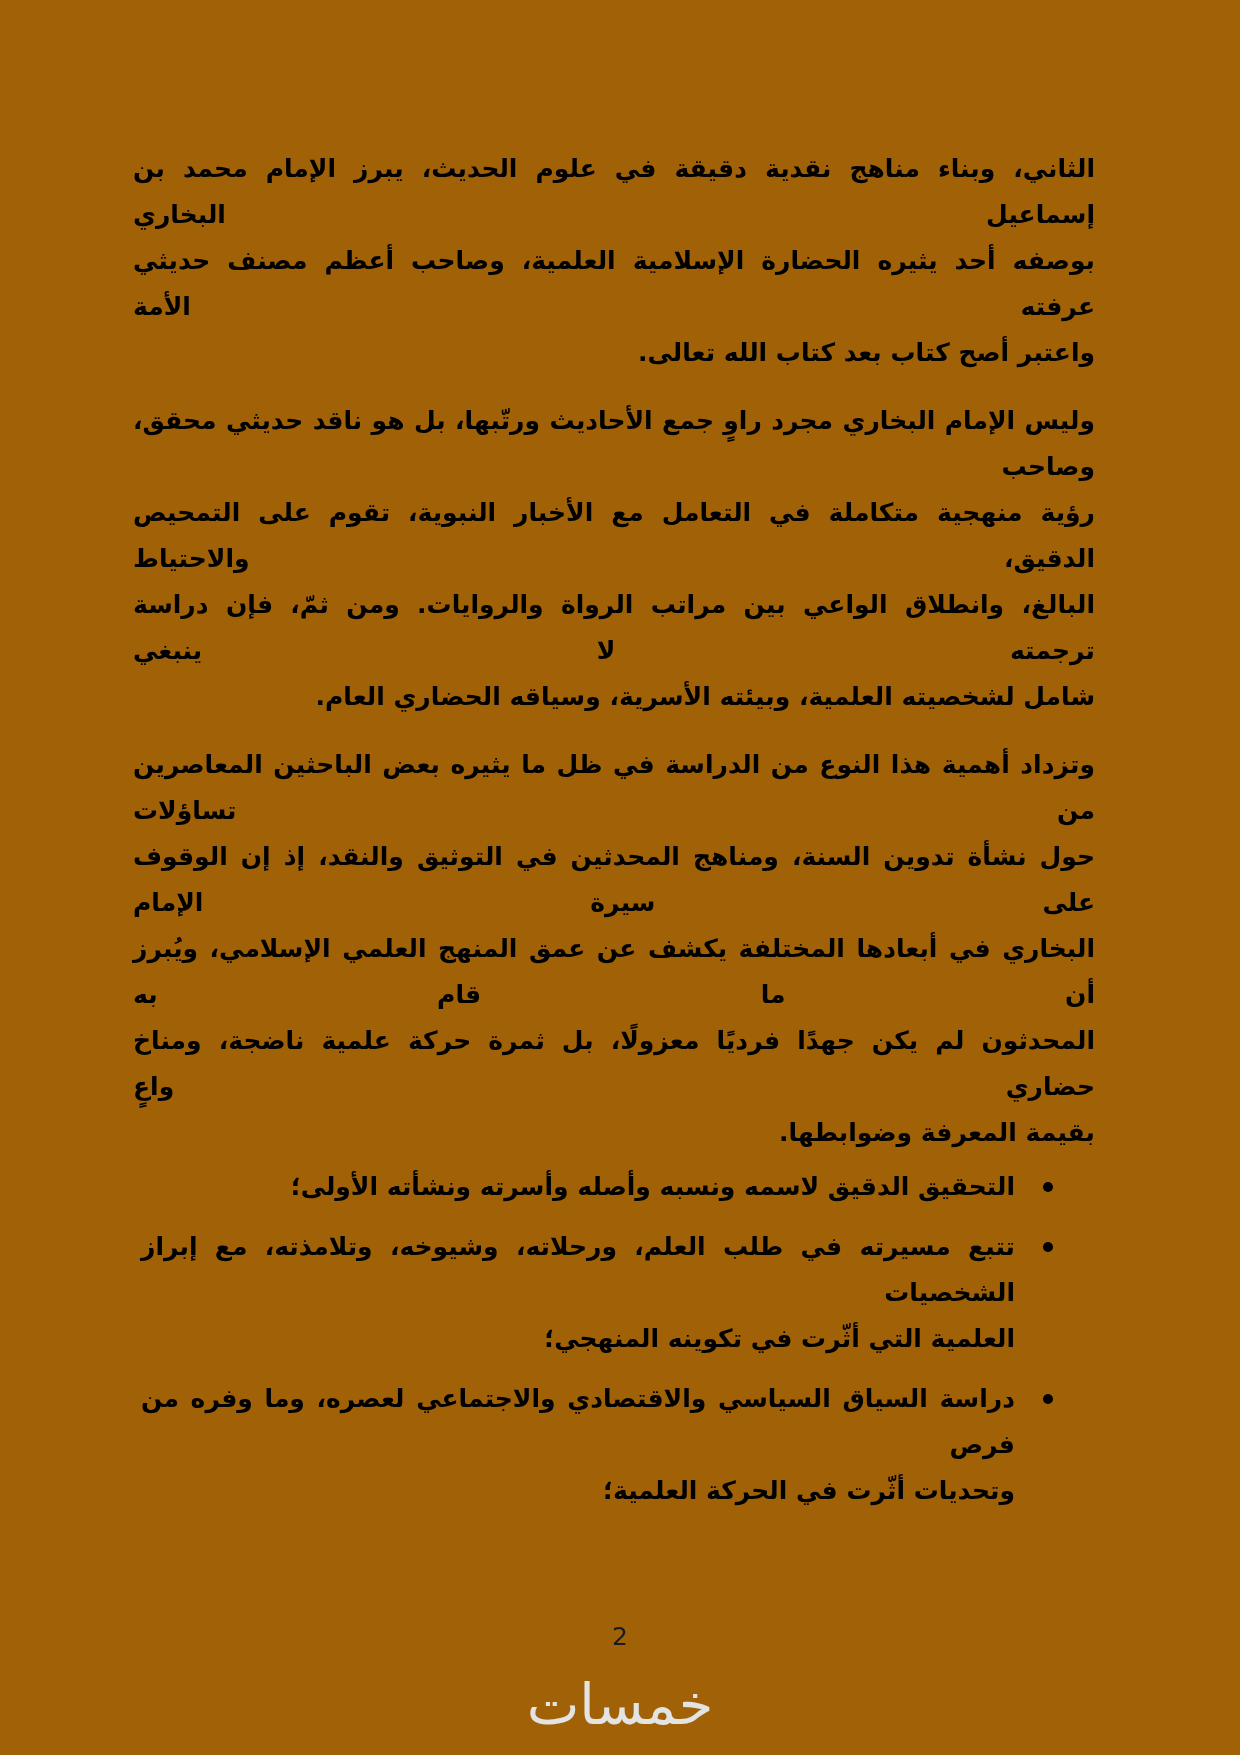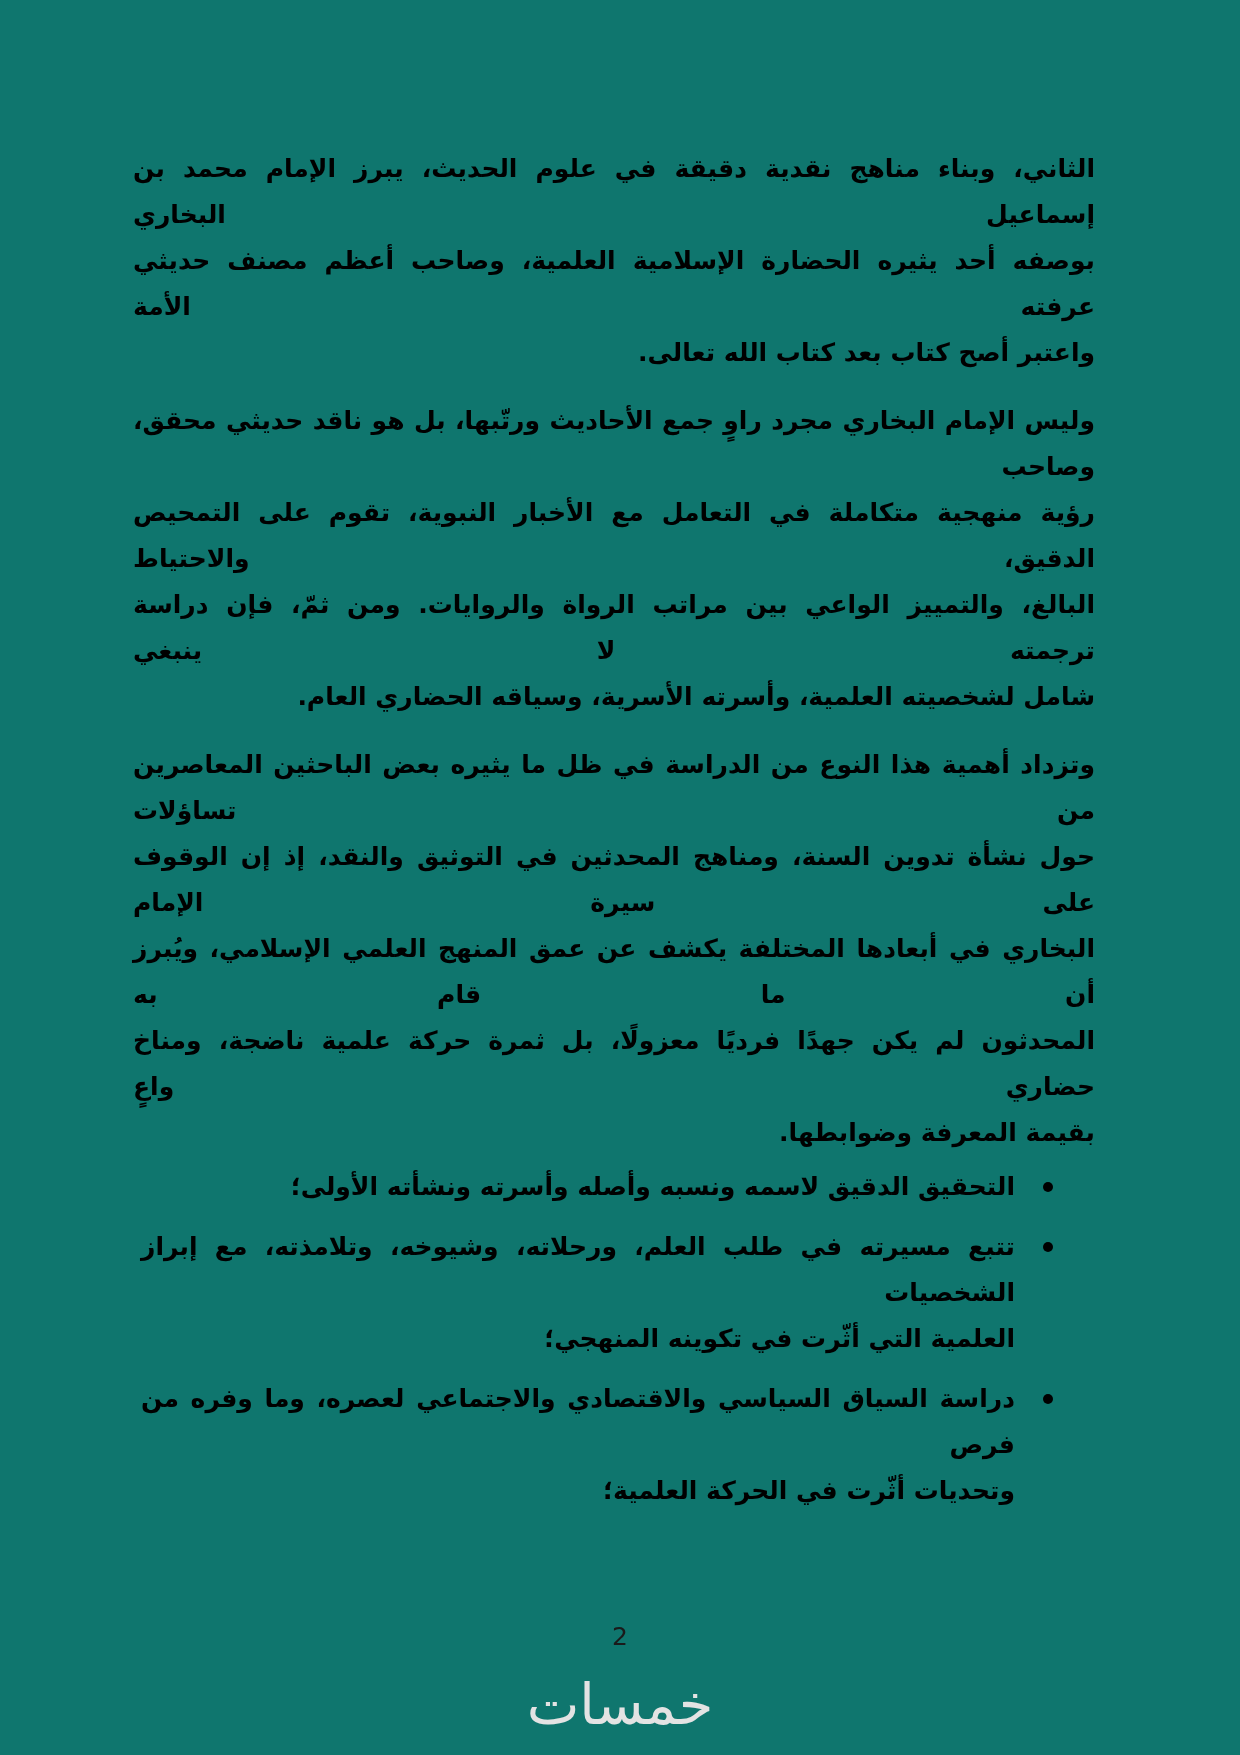--- a/index.html
+++ b/index.html
@@ -4,21 +4,21 @@
 <style>
   html, body {
     margin: 0;
     padding: 0;
     background: #ffffff;
   }
   .page {
     position: relative;
     width: 1240px;
     height: 1755px;
-    background: #0f766e;
+    background: #a16207;
     overflow: hidden;
     font-family: "DejaVu Sans", sans-serif;
   }
   .doc-body {
     position: absolute;
     top: 146px;
     right: 145px;
     left: 133px;
     direction: rtl;
     font-weight: bold;
@@ -82,22 +82,22 @@
 <div class="page">
   <div class="doc-body" id="doc-body" style="color: rgb(0, 0, 0);">
       <div class="para">
         <div class="line">الثاني، وبناء مناهج نقدية دقيقة في علوم الحديث، يبرز الإمام محمد بن إسماعيل البخاري</div>
         <div class="line">بوصفه أحد يثيره الحضارة الإسلامية العلمية، وصاحب أعظم مصنف حديثي عرفته الأمة</div>
         <div class="line end">واعتبر أصح كتاب بعد كتاب الله تعالى.</div>
       </div>
       <div class="para">
         <div class="line">وليس الإمام البخاري مجرد راوٍ جمع الأحاديث ورتّبها، بل هو ناقد حديثي محقق، وصاحب</div>
         <div class="line">رؤية منهجية متكاملة في التعامل مع الأخبار النبوية، تقوم على التمحيص الدقيق، والاحتياط</div>
-        <div class="line">البالغ، والتمييز الواعي بين مراتب الرواة والروايات. ومن ثمّ، فإن دراسة ترجمته لا ينبغي</div>
-        <div class="line end">شامل لشخصيته العلمية، وأسرته الأسرية، وسياقه الحضاري العام.</div>
+        <div class="line">البالغ، وانطلاق الواعي بين مراتب الرواة والروايات. ومن ثمّ، فإن دراسة ترجمته لا ينبغي</div>
+        <div class="line end">شامل لشخصيته العلمية، وبيئته الأسرية، وسياقه الحضاري العام.</div>
       </div>
       <div class="para">
         <div class="line">وتزداد أهمية هذا النوع من الدراسة في ظل ما يثيره بعض الباحثين المعاصرين من تساؤلات</div>
         <div class="line">حول نشأة تدوين السنة، ومناهج المحدثين في التوثيق والنقد، إذ إن الوقوف على سيرة الإمام</div>
         <div class="line">البخاري في أبعادها المختلفة يكشف عن عمق المنهج العلمي الإسلامي، ويُبرز أن ما قام به</div>
         <div class="line">المحدثون لم يكن جهدًا فرديًا معزولًا، بل ثمرة حركة علمية ناضجة، ومناخ حضاري واعٍ</div>
         <div class="line end">بقيمة المعرفة وضوابطها.</div>
       </div>
       <div class="blist">
         <div class="bitem">

